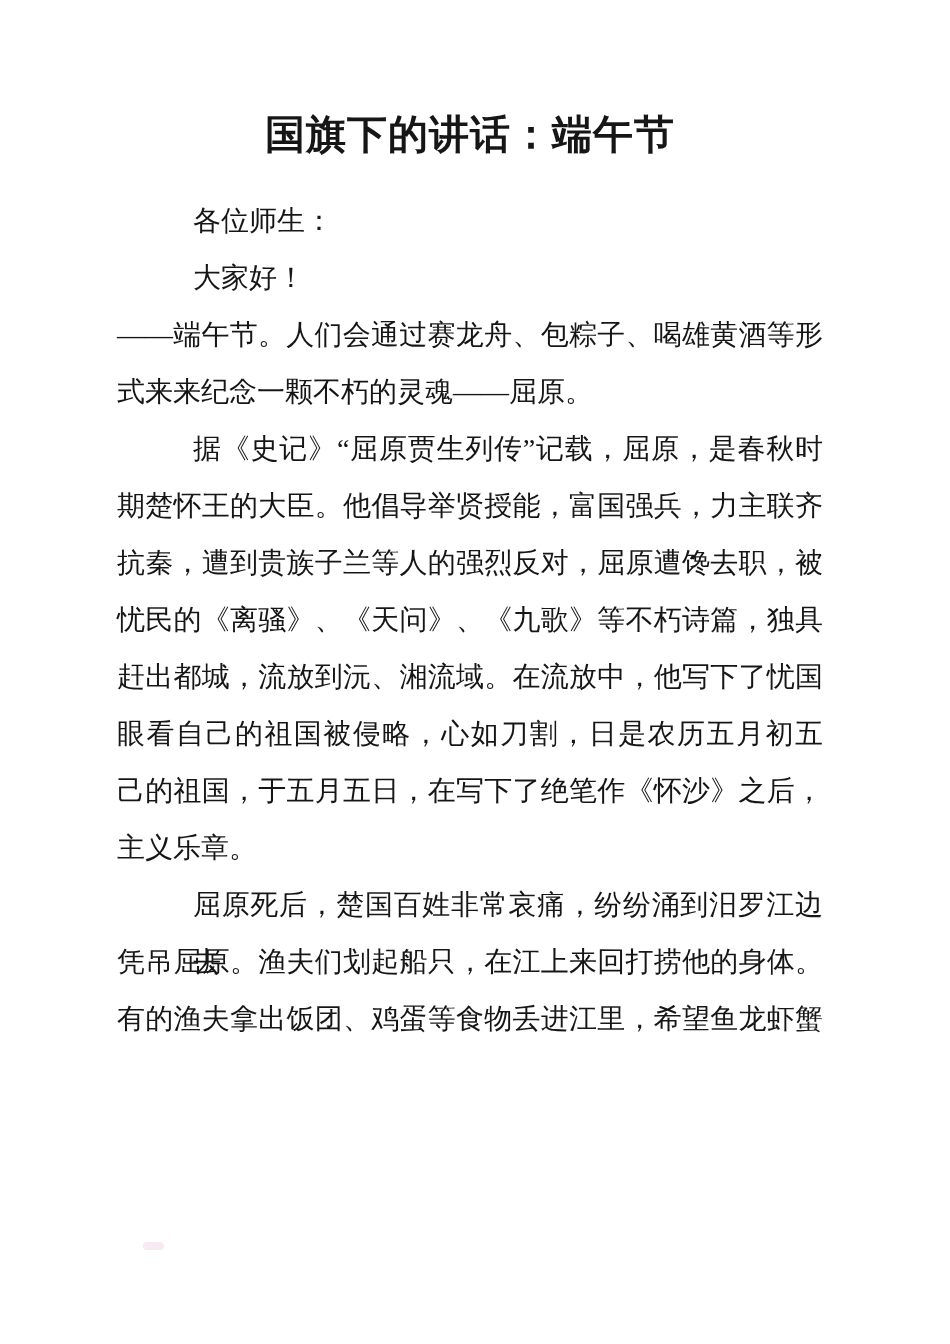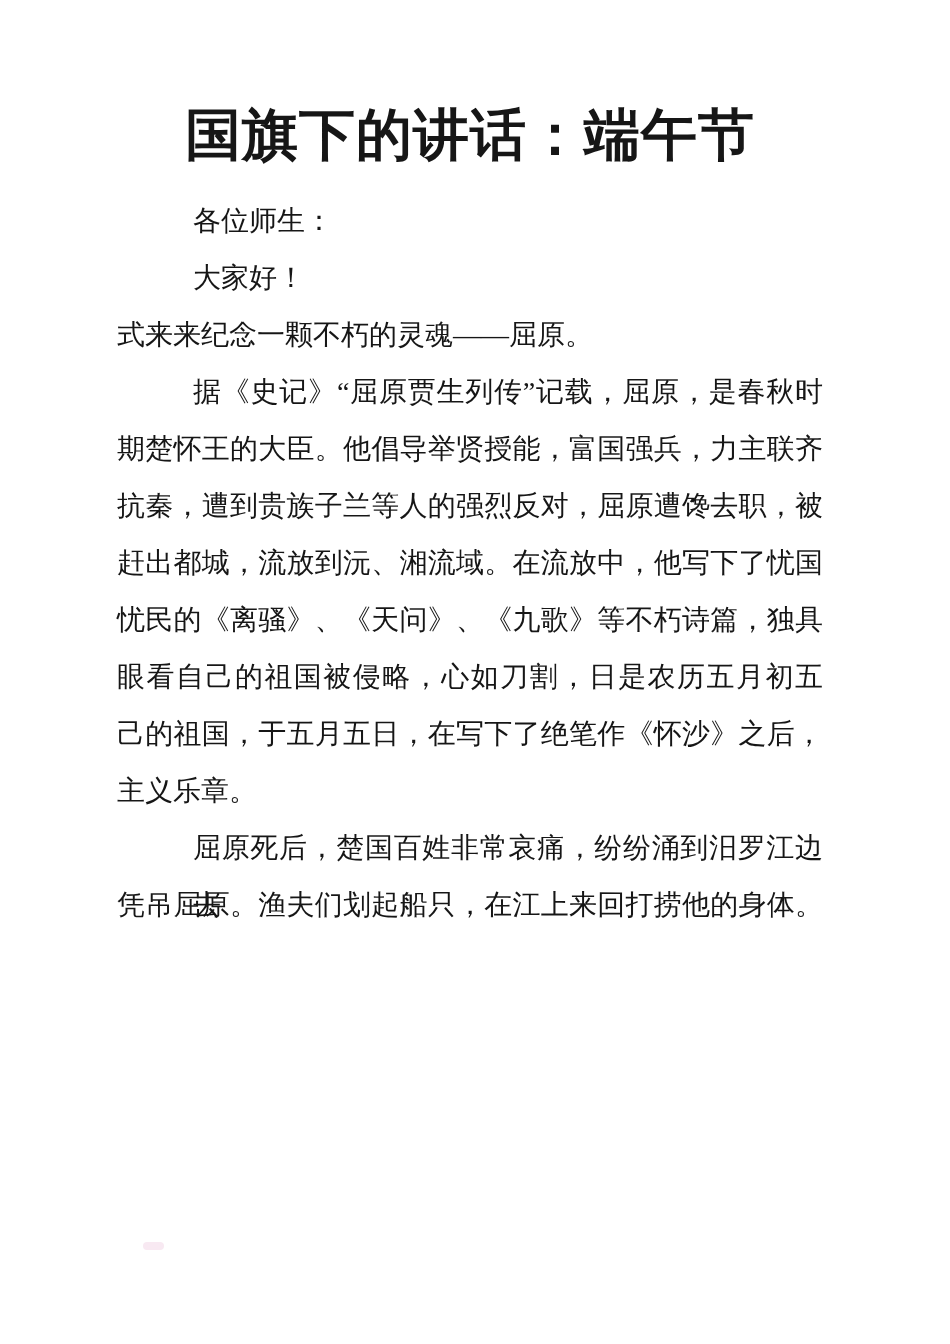--- a/index.html
+++ b/index.html
@@ -18,21 +18,21 @@
   }
   .content {
     padding-left: 117px;
     padding-right: 127px; 
   }
   .doc-title {
     margin: 0;
     padding-top: 104px;
     height: 62px;
     line-height: 62px;
-    font-size: 56px;
+    font-size: 40px;
     font-weight: 700;
     text-align: center;
     letter-spacing: 1px;
     white-space: nowrap;
   }
   .doc-body {
     margin-top: 26px;
   }
   .line {
     height: 57px;
@@ -62,27 +62,29 @@
 </style>
 </head>
 <body>
 
 <div class="page" style="--page-bg: #ffffff; --text-color: #161616; --smudge-color: #f8e9f2;">
   <div class="content">
     <h1 class="doc-title">国旗下的讲话：端午节</h1>
     <div class="doc-body" id="doc-body">
         <div class="line ind">各位师生：</div>
         <div class="line ind">大家好！</div>
+        <div class="line just">——端午节。人们会通过赛龙舟、包粽子、喝雄黄酒等形</div>
         <div class="line">式来来纪念一颗不朽的灵魂——屈原。</div>
         <div class="line just ind">据《史记》“屈原贾生列传”记载，屈原，是春秋时</div>
         <div class="line just">期楚怀王的大臣。他倡导举贤授能，富国强兵，力主联齐</div>
         <div class="line just">抗秦，遭到贵族子兰等人的强烈反对，屈原遭馋去职，被</div>
+        <div class="line just">忧民的《离骚》、《天问》、《九歌》等不朽诗篇，独具</div>
         <div class="line just">赶出都城，流放到沅、湘流域。在流放中，他写下了忧国</div>
-        <div class="line just">忧民的《离骚》、《天问》、《九歌》等不朽诗篇，独具</div>
         <div class="line just">眼看自己的祖国被侵略，心如刀割，日是农历五月初五</div>
         <div class="line just">己的祖国，于五月五日，在写下了绝笔作《怀沙》之后，</div>
         <div class="line">主义乐章。</div>
         <div class="line just ind">屈原死后，楚国百姓非常哀痛，纷纷涌到汨罗江边去</div>
         <div class="line just">凭吊屈原。渔夫们划起船只，在江上来回打捞他的身体。</div>
+        <div class="line just">有的渔夫拿出饭团、鸡蛋等食物丢进江里，希望鱼龙虾蟹</div>
       </div>
   </div>
   <div class="smudge"></div>
 </div>
 
 </body></html>

